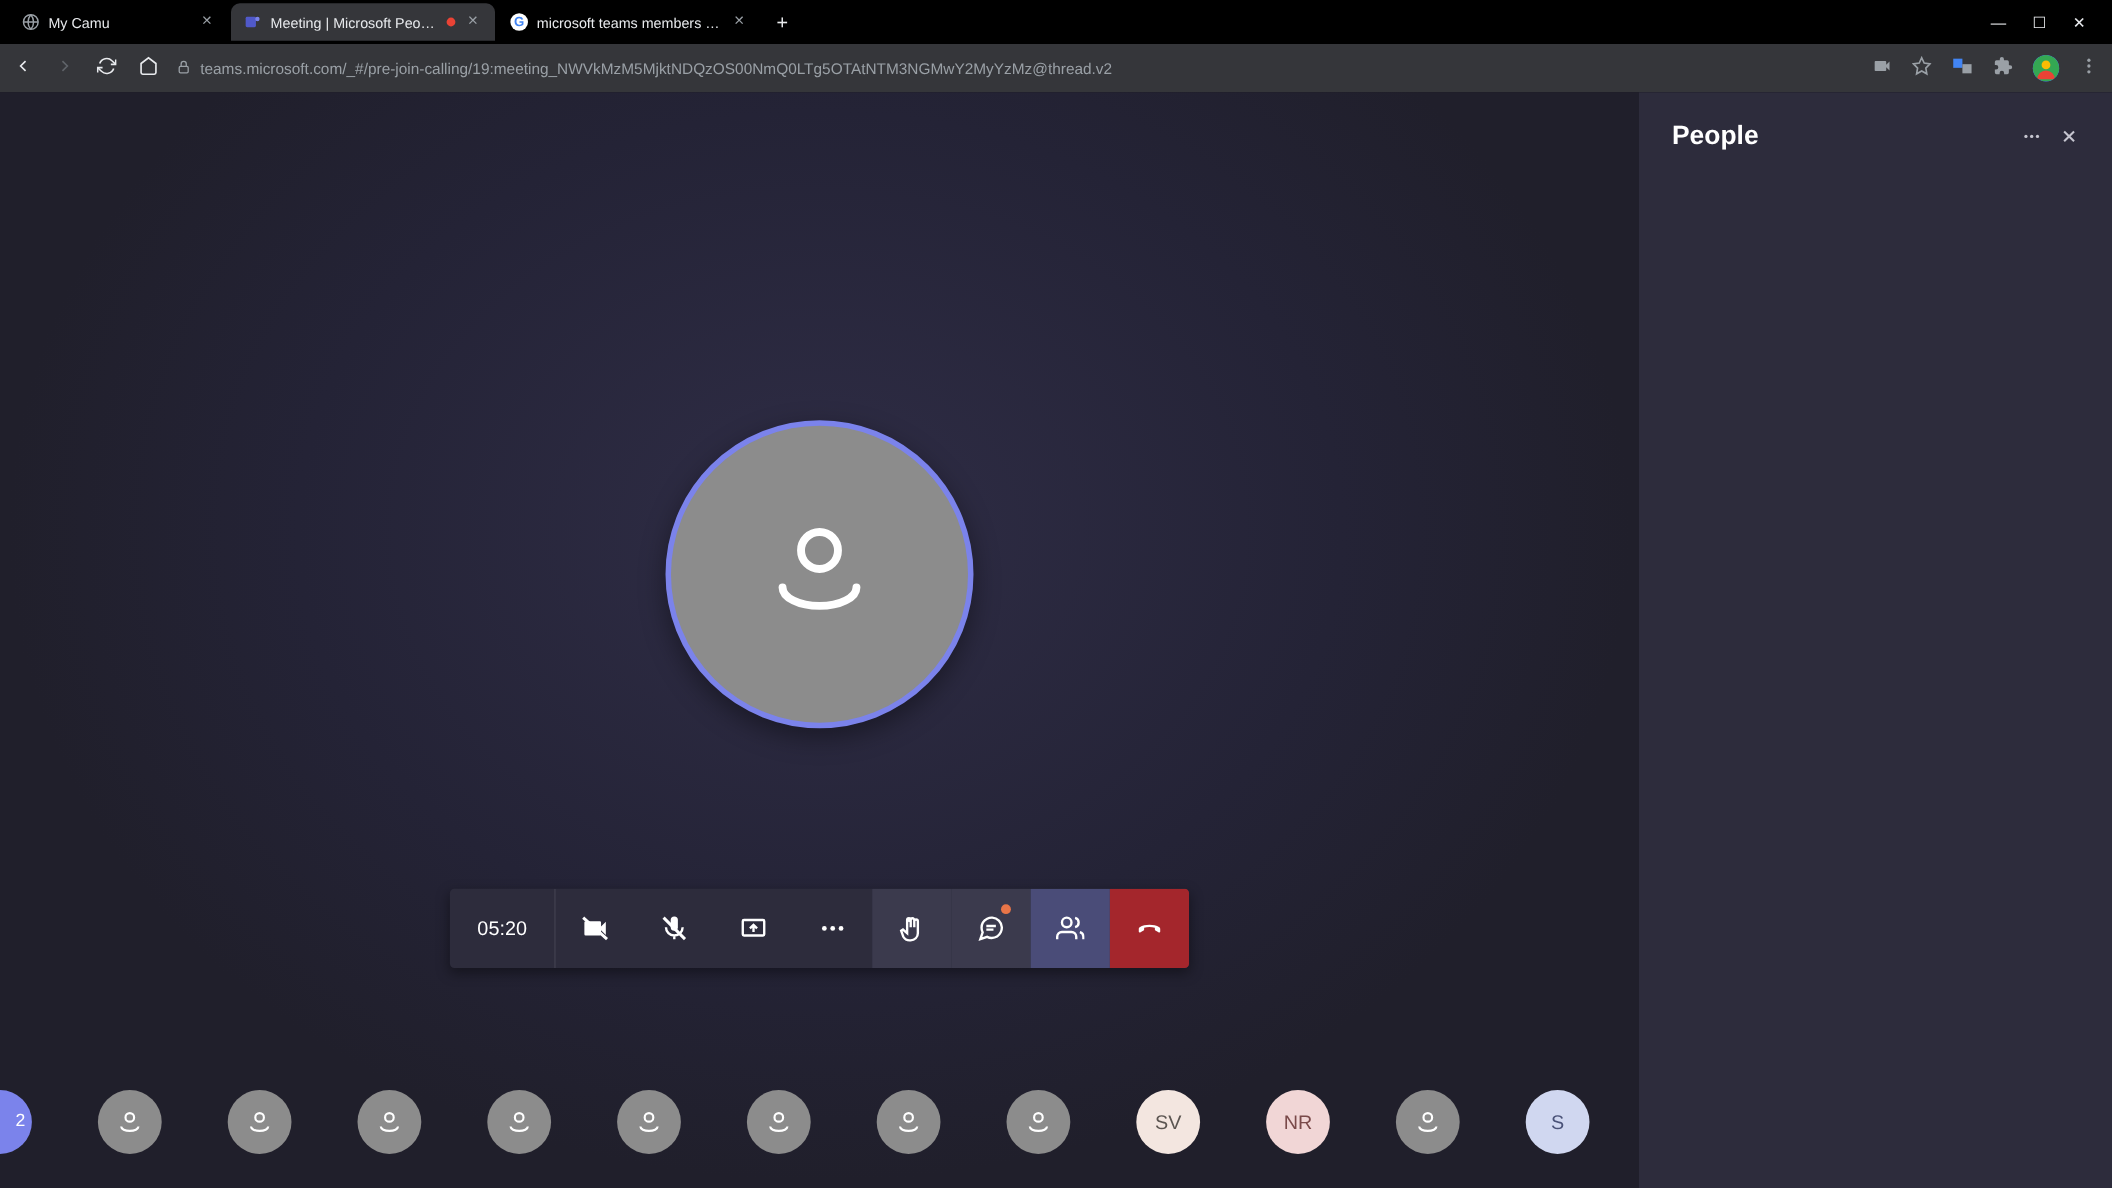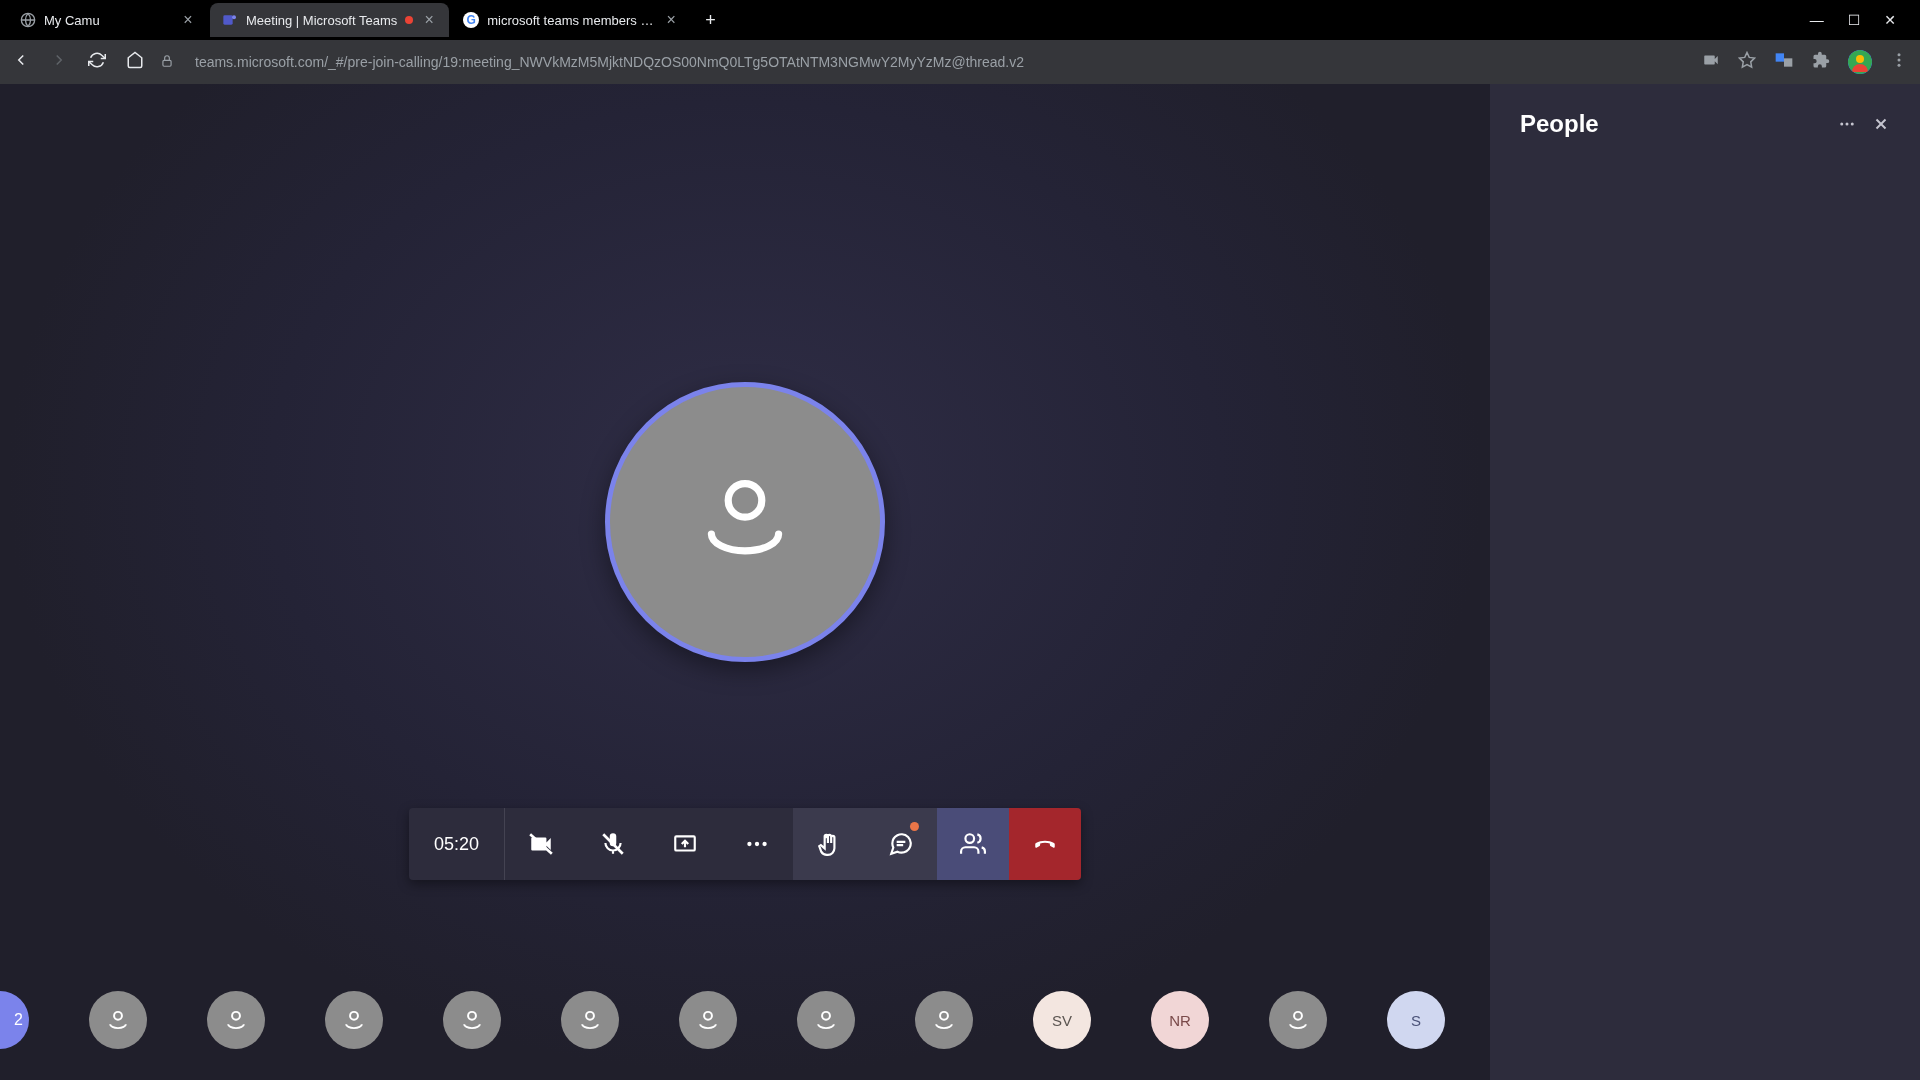--- a/index.html
+++ b/index.html
@@ -14,21 +14,21 @@
 .tab-title { flex: 1; white-space: nowrap; overflow: hidden; text-overflow: ellipsis; }
 .tab-close { width: 16px; height: 16px; display: flex; align-items: center; justify-content: center; color: #9aa0a6; font-size: 16px; cursor: pointer; }
 .tab-rec { width: 8px; height: 8px; background: #ea4335; border-radius: 50%; }
 .new-tab { color: #e8eaed; font-size: 18px; padding: 0 12px; cursor: pointer; }
 .window-controls { margin-left: auto; display: flex; gap: 24px; color: #e8eaed; padding-right: 16px; }
 .window-controls span { cursor: pointer; font-size: 14px; }
 
 .addr-bar { height: 44px; display: flex; align-items: center; background: #35363a; padding: 0 12px; gap: 16px; }
 .nav-icons { display: flex; gap: 20px; color: #9aa0a6; align-items: center; }
 .nav-icons svg { width: 18px; height: 18px; }
-.url-box { flex: 1; display: flex; align-items: center; gap: 21px; color: #9aa0a6; font-size: 14px; }
+.url-box { flex: 1; display: flex; align-items: center; gap: 8px; color: #9aa0a6; font-size: 14px; }
 .url-text { color: #9aa0a6; }
 .right-icons { display: flex; gap: 18px; align-items: center; color: #9aa0a6; }
 .right-icons > * { cursor: pointer; }
 .avatar-small { width: 24px; height: 24px; border-radius: 50%; background: #4285f4; display:flex; align-items:center; justify-content:center; overflow:hidden; }
 
 
 .app { display: flex; height: calc(1080px - 84px); background: #201f2b; }
 .meeting-area { flex: 1; position: relative; background: radial-gradient(ellipse at 50% 40%, #2f2d46 0%, #242336 45%, #201f2b 70%); display: flex; flex-direction: column; overflow: hidden; }
 
 .main-avatar-wrap { flex: 1; display: flex; align-items: center; justify-content: center; }
@@ -40,21 +40,21 @@
 .ctrl-btn { width: 72px; height: 72px; display: flex; align-items: center; justify-content: center; color: #fff; cursor: pointer; position: relative; }
 .ctrl-btn.timer { width: 96px; font-size: 18px; font-weight: 400; border-right: 1px solid #444352; }
 .ctrl-btn.group2 { background: #3b3a4d; }
 .ctrl-btn.people-active { background: #4a4c78; }
 .ctrl-btn.hangup { background: #a4262c; }
 .ctrl-btn svg { width: 26px; height: 26px; }
 .notif-dot { position: absolute; top: 14px; right: 18px; width: 9px; height: 9px; background: #e97548; border-radius: 50%; }
 
 
 .participant-strip { height: 120px; display: flex; align-items: center; padding: 0 20px; gap: 60px; }
-.p-avatar { width: 58px; height: 58px; border-radius: 50%; background: #8c8c8c; display: flex; align-items: center; justify-content: center; color: #fff; font-size: 15px; font-weight: 500; cursor: pointer; flex-shrink: 0; }
+.p-avatar { width: 58px; height: 58px; border-radius: 50%; background: #8c8c8c; display: flex; align-items: center; justify-content: center; color: #fff; font-size: 18px; font-weight: 500; cursor: pointer; flex-shrink: 0; }
 .p-avatar svg { width: 28px; height: 28px; }
 .p-avatar.partial { width: 29px; border-radius: 0 29px 29px 0; background: #7b83eb; margin-left: -20px; padding-right: 6px; justify-content: flex-end; font-size: 16px; }
 .p-avatar.sv { background: #f3e6e0; color: #5b5551; }
 .p-avatar.nr { background: #f1d6d6; color: #7a4a4a; }
 .p-avatar.s { background: #d0d7f0; color: #4a5278; }
 
 
 .side-panel { width: 430px; background: #2d2c3c; display: flex; flex-direction: column; }
 .panel-header { height: 80px; display: flex; align-items: center; padding: 0 30px; gap: 16px; }
 .panel-title { font-size: 24px; font-weight: 700; color: #fff; flex: 1; }
@@ -78,21 +78,21 @@
       <span class="tab-title">My Camu</span>
       <span class="tab-close">×</span>
     </div>
     <div class="tab active">
       <span class="tab-favicon">
         <svg viewBox="0 0 24 24">
             <rect x="2" y="5" width="14" height="14" rx="2" fill="#5059c9"></rect>
             <circle cx="18" cy="8" r="3" fill="#7b83eb"></circle>
           </svg>
       </span>
-      <span class="tab-title">Meeting | Microsoft Teams</span>
+      <span class="tab-title">Meeting | Microsoft People</span>
       <span class="tab-rec"></span>
       <span class="tab-close">×</span>
     </div>
     <div class="tab">
       <span class="tab-favicon favG">G</span>
       <span class="tab-title">microsoft teams members not sh</span>
       <span class="tab-close">×</span>
     </div>
     <span class="new-tab">+</span>
     <div class="window-controls">

